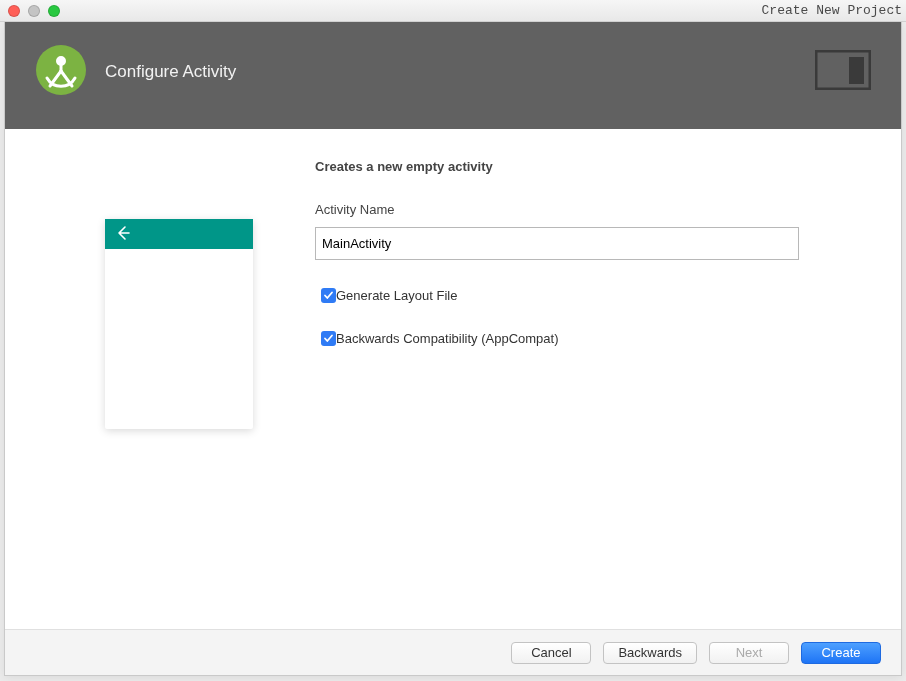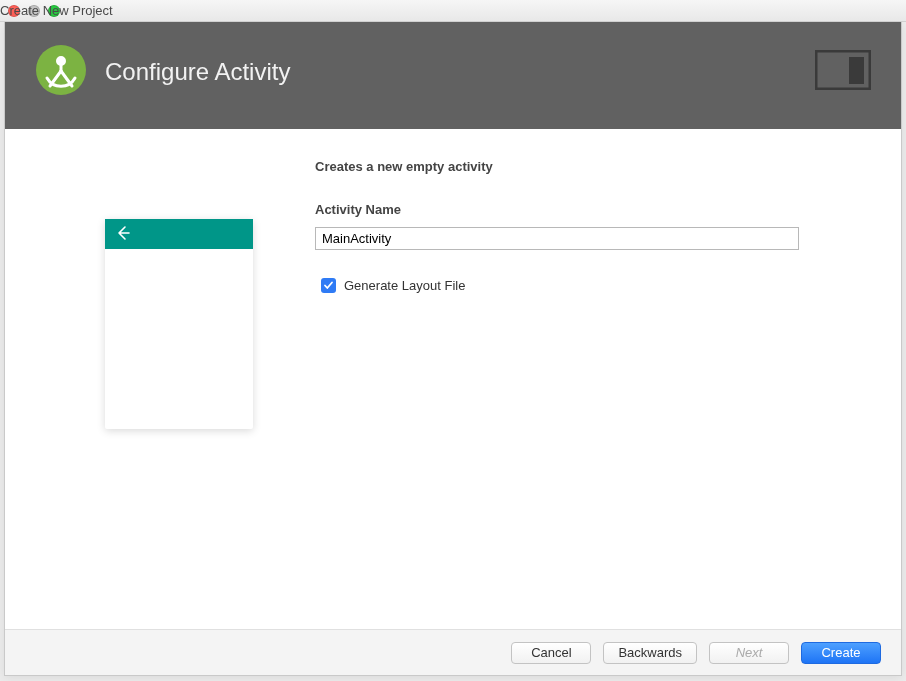--- a/index.html
+++ b/index.html
@@ -27,24 +27,25 @@
   }
   .traffic-light {
     width: 12px; height: 12px; border-radius: 50%;
     border: 0.5px solid rgba(0,0,0,0.15);
   }
   .tl-close { background: #ff5f57; }
   .tl-min { background: #c4c4c4; }
   .tl-max { background: #28c840; }
   .titlebar-title {
     position: absolute;
-    left: 0; right: 15px;
-    text-align: left;
+    left: 0; right: 4px;
+    text-align: right;
     font-size: 13px;
     color: #4a4a4a;
+    font-family: Liberation Mono, monospace;
   }
   .window {
     width: 898px;
     height: 654px;
     background: #fff;
     margin-left: 4px;
     border: 1px solid #c9c9c9;
     border-top: none;
     display: flex;
     flex-direction: column;
@@ -57,21 +58,21 @@
     display: flex;
     align-items: center;
     justify-content: space-between;
   }
   .header-left {
     display: flex;
     align-items: center;
     gap: 18px;
   }
   .header-title {
-    font-size: 24px;
+    font-size: 17px;
     font-weight: 400;
     color: #f2f2f2;
   }
   .content {
     flex: 1;
     display: flex;
     padding: 30px 0 10px 0;
     gap: 60px;
   }
   .preview-col {
@@ -98,39 +99,38 @@
     padding-right: 102px;
   }
   .section-title {
     font-size: 13px;
     font-weight: 700;
     color: #444;
     margin-bottom: 28px;
   }
   .field-label {
     font-size: 13px;
-    font-weight: 700;
+    font-weight: 400;
     color: #444;
     margin-bottom: 10px;
     margin-top: 12px;
   }
   .field-label:first-of-type { margin-top: 0; }
   input.text-input {
     width: 100%;
-    height: 23px;
+    height: 33px;
     padding: 2px 6px;
     font-size: 13px;
     border: 1px solid #b8b8b8;
     background: #fff;
     color: #000;
   }
   .checkbox-row {
     display: flex;
     align-items: center;
-    gap: 8px;
     margin-top: 28px;
   }
   .checkbox-row.indented { margin-left: 6px; }
   .checkbox {
     width: 15px; height: 15px;
     border-radius: 3px;
     background: #2f7bf5;
     display: flex;
     align-items: center;
     justify-content: center;
@@ -154,21 +154,20 @@
     font-size: 13px;
     border-radius: 4px;
     border: 1px solid #c3c3c3;
     background: linear-gradient(#ffffff,#f1f1f1);
     color: #333;
     cursor: pointer;
   }
   .btn.disabled {
     color: #aaa;
     cursor: default;
-    font-style: italic;
   }
   .btn.primary {
     background: linear-gradient(#4da0ff,#1e74f5);
     border: 1px solid #1e6ae0;
     color: #fff;
   }
 </style>
 </head>
 <body>
 
@@ -228,20 +227,28 @@
       <div class="checkbox-row indented">
         <span class="checkbox">
           <svg width="11" height="11" viewBox="0 0 11 11">
               <path d="M2 5.5 L4.3 8 L9 2.5" stroke="#fff" stroke-width="1.8" fill="none" stroke-linecap="round" stroke-linejoin="round"></path>
             </svg>
         </span>
         <span class="checkbox-label">Generate Layout File</span>
       </div>
 
 
+      <div class="checkbox-row indented">
+        <span class="checkbox">
+          <svg width="11" height="11" viewBox="0 0 11 11">
+              <path d="M2 5.5 L4.3 8 L9 2.5" stroke="#fff" stroke-width="1.8" fill="none" stroke-linecap="round" stroke-linejoin="round"></path>
+            </svg>
+        </span>
+        <span class="checkbox-label">Backwards Compatibility (AppCompat)</span>
+      </div>
     </div>
   </div>
 
   <div class="footer">
     <button class="btn">Cancel</button>
     <button class="btn">Backwards</button>
     <button class="btn disabled">Next</button>
     <button class="btn primary">Create</button>
   </div>
 </div>

